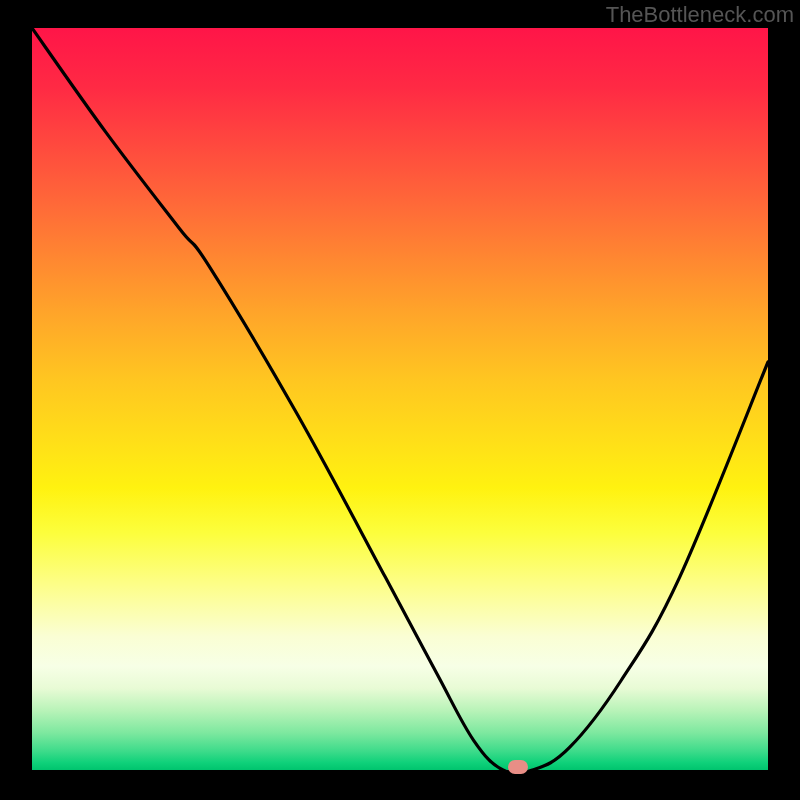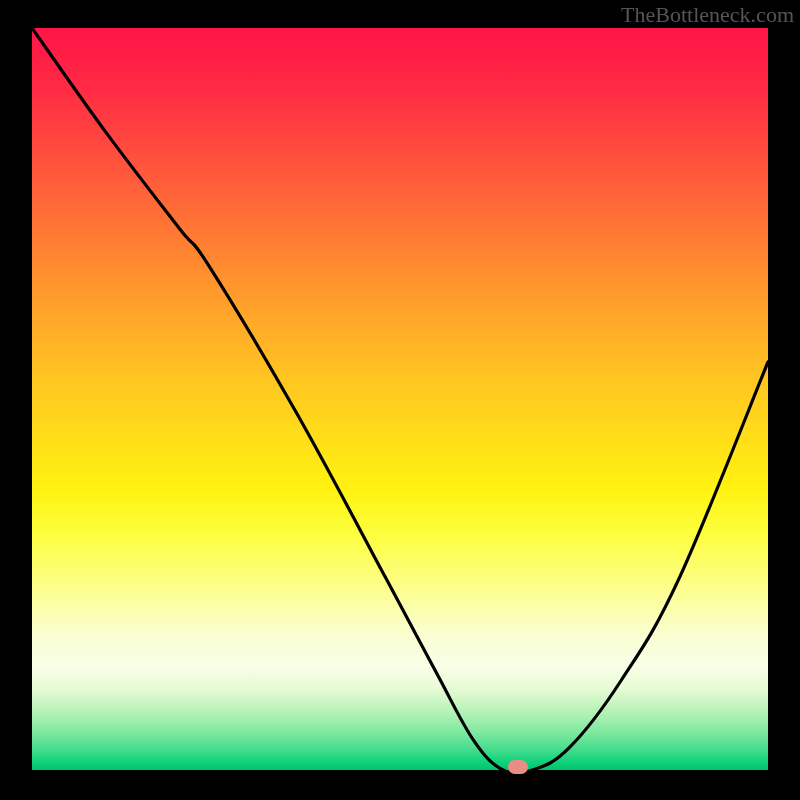--- a/index.html
+++ b/index.html
@@ -8,21 +8,20 @@
     width: 800px;
     height: 800px;
     background: #000;
     font-family: Arial, Helvetica, sans-serif;
     overflow: hidden;
   }
   .frame {
     position: relative;
     width: 800px;
     height: 800px;
-    font-family: Liberation Serif, serif;
   }
   .watermark {
     position: absolute;
     top: 2px;
     right: 6px;
     color: #555;
     font-size: 22px;
     font-weight: 500;
     z-index: 10;
     user-select: none;

